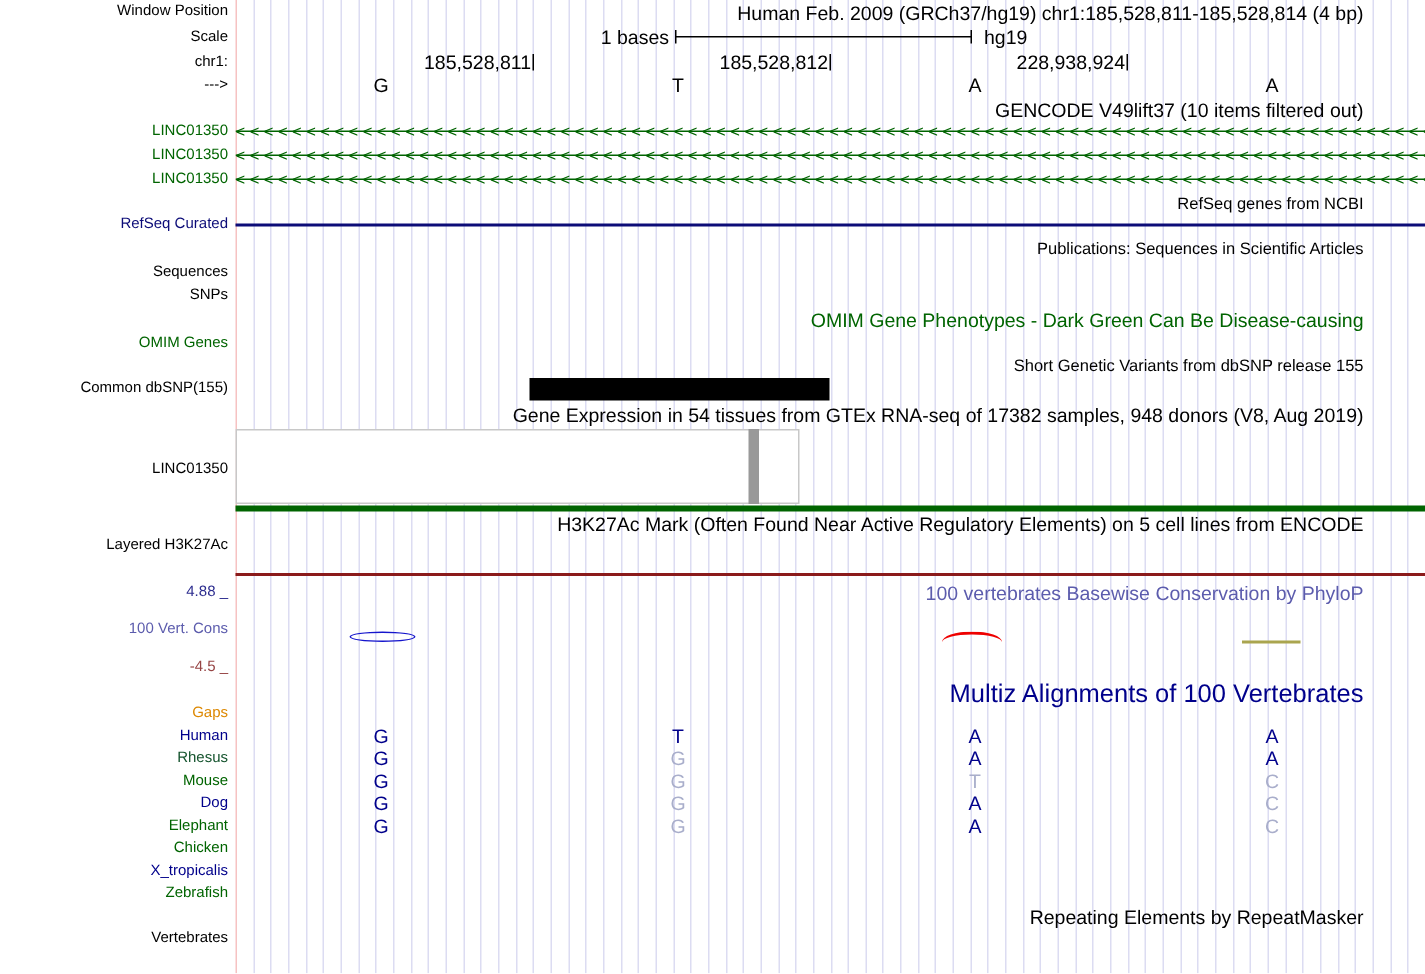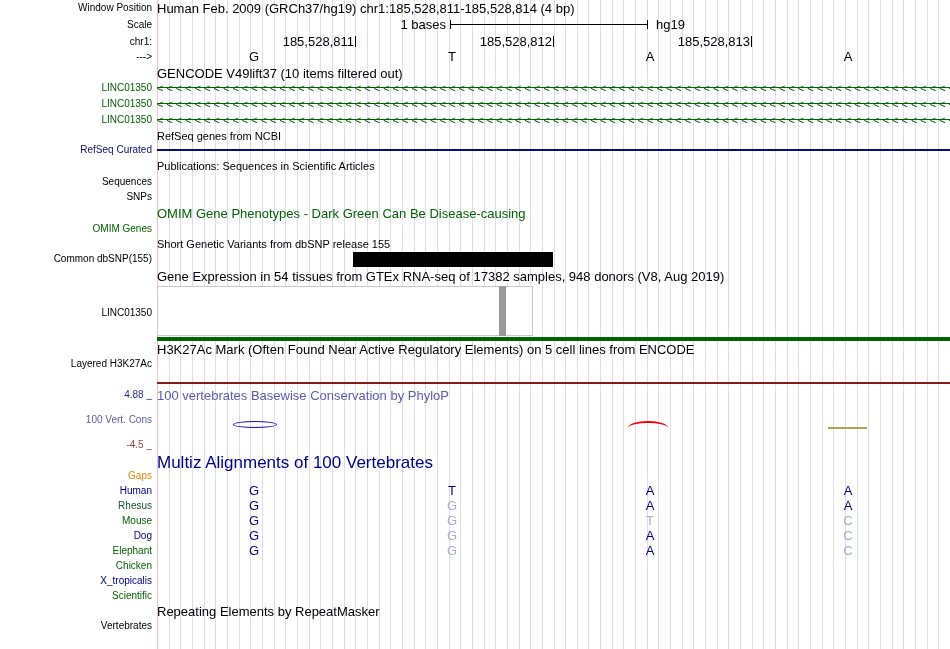--- a/index.html
+++ b/index.html
@@ -6,21 +6,21 @@
   #canvas{
     position:relative;width:950px;height:649px;background:#fff;overflow:hidden;
     font-family:"Liberation Sans","DejaVu Sans",sans-serif;
   }
   .gridline{position:absolute;top:0;width:1px;height:649px;}
   .left-label{
     position:absolute;right:798px;height:15px;line-height:15px;
     font-size:10px;white-space:nowrap;text-align:right;
   }
   .center-title{
-    position:absolute;left:157px;width:752px;text-align:left;white-space:nowrap;
+    position:absolute;left:157px;width:752px;text-align:right;white-space:nowrap;
   }
   .pos-label{position:absolute;font-size:13px;height:14px;line-height:14px;text-align:right;white-space:nowrap;color:#000;}
   .tick{position:absolute;width:1px;background:#000;}
   .base-letter{position:absolute;width:22px;text-align:center;font-size:13px;height:14px;line-height:14px;color:#000;}
   .aln-letter{position:absolute;width:22px;text-align:center;font-size:13px;height:14px;line-height:14px;}
   .gene-row{position:absolute;left:157px;width:793px;height:12px;overflow:hidden;}
   .gene-row .midline{position:absolute;left:0;top:5px;width:100%;height:1px;}
   .gene-row .arrows{position:absolute;left:0;top:0;width:100%;height:12px;line-height:12px;
     font-size:11px;letter-spacing:3px;white-space:nowrap;overflow:hidden;}
   .hline{position:absolute;}
@@ -107,21 +107,21 @@
   <div class="hline" style="left:450px;top:24px;width:198px;height:1px;background:#000;"></div>
   <div class="tick" style="left:450px;top:20px;height:9px;"></div>
   <div class="tick" style="left:647px;top:20px;height:9px;"></div>
   <div class="pos-label" style="left:656px;top:18px;text-align:center;">hg19</div>
 
   <div id="positions">
       <div class="pos-label" style="right: 596px; top: 35px;">185,528,811</div>
       <div class="tick" style="left: 355px; top: 36px; height: 11px;"></div>
       <div class="pos-label" style="right: 398px; top: 35px;">185,528,812</div>
       <div class="tick" style="left: 553px; top: 36px; height: 11px;"></div>
-      <div class="pos-label" style="right: 200px; top: 35px;">185,528,813</div>
+      <div class="pos-label" style="right: 200px; top: 35px;">228,938,924</div>
       <div class="tick" style="left: 751px; top: 36px; height: 11px;"></div>
     </div>
 
   <div id="refbases">
       <div class="base-letter" style="left: 243px; top: 50px;">G</div>
       <div class="base-letter" style="left: 441px; top: 50px;">T</div>
       <div class="base-letter" style="left: 639px; top: 50px;">A</div>
       <div class="base-letter" style="left: 837px; top: 50px;">A</div>
     </div>
 
@@ -174,21 +174,21 @@
       <div class="left-label" style="top: 412px; color: rgb(92, 92, 173);">100 Vert. Cons</div>
       <div class="left-label" style="top: 437px; color: rgb(150, 68, 68);">-4.5 _</div>
       <div class="left-label" style="top: 468px; color: rgb(221, 136, 0);">Gaps</div>
       <div class="left-label" style="top: 483px; color: rgb(0, 0, 139);">Human</div>
       <div class="left-label" style="top: 498px; color: #14532d;">Rhesus</div>
       <div class="left-label" style="top: 513px; color: rgb(0, 100, 0);">Mouse</div>
       <div class="left-label" style="top: 528px; color: rgb(0, 0, 139);">Dog</div>
       <div class="left-label" style="top: 543px; color: rgb(0, 100, 0);">Elephant</div>
       <div class="left-label" style="top: 558px; color: rgb(0, 100, 0);">Chicken</div>
       <div class="left-label" style="top: 573px; color: rgb(0, 0, 139);">X_tropicalis</div>
-      <div class="left-label" style="top: 588px; color: rgb(0, 100, 0);">Scientific</div>
+      <div class="left-label" style="top: 588px; color: rgb(0, 100, 0);">Zebrafish</div>
       <div class="left-label" style="top: 618px; color: rgb(0, 0, 0);">Vertebrates</div>
     </div>
   <div id="titles">
       <div class="center-title" style="top: 66px; font-size: 13px; color: rgb(0, 0, 0);">GENCODE V49lift37 (10 items filtered out)</div>
       <div class="center-title" style="top: 130px; font-size: 11px; color: rgb(0, 0, 0);">RefSeq genes from NCBI</div>
       <div class="center-title" style="top: 160px; font-size: 11px; color: rgb(0, 0, 0);">Publications: Sequences in Scientific Articles</div>
       <div class="center-title" style="top: 206px; font-size: 13px; color: rgb(0, 100, 0);">OMIM Gene Phenotypes - Dark Green Can Be Disease-causing</div>
       <div class="center-title" style="top: 238px; font-size: 11px; color: rgb(0, 0, 0);">Short Genetic Variants from dbSNP release 155</div>
       <div class="center-title" style="top: 269px; font-size: 13px; color: rgb(0, 0, 0);">Gene Expression in 54 tissues from GTEx RNA-seq of 17382 samples, 948 donors (V8, Aug 2019)</div>
       <div class="center-title" style="top: 342px; font-size: 13px; color: rgb(0, 0, 0);">H3K27Ac Mark (Often Found Near Active Regulatory Elements) on 5 cell lines from ENCODE</div>

